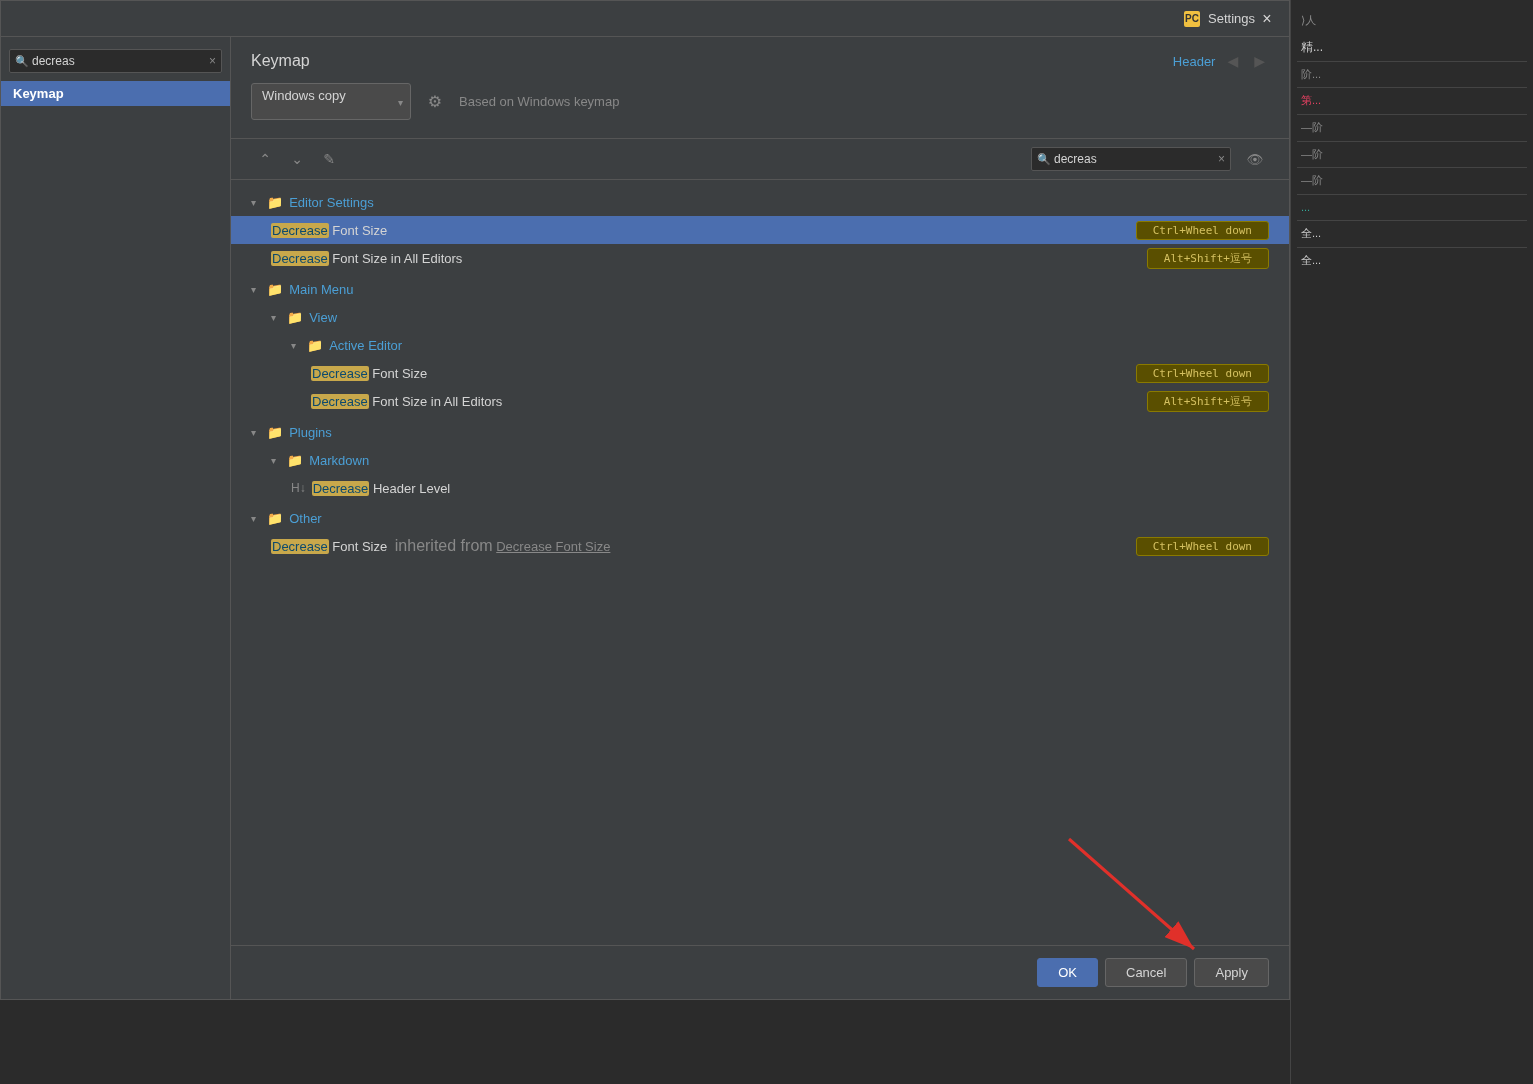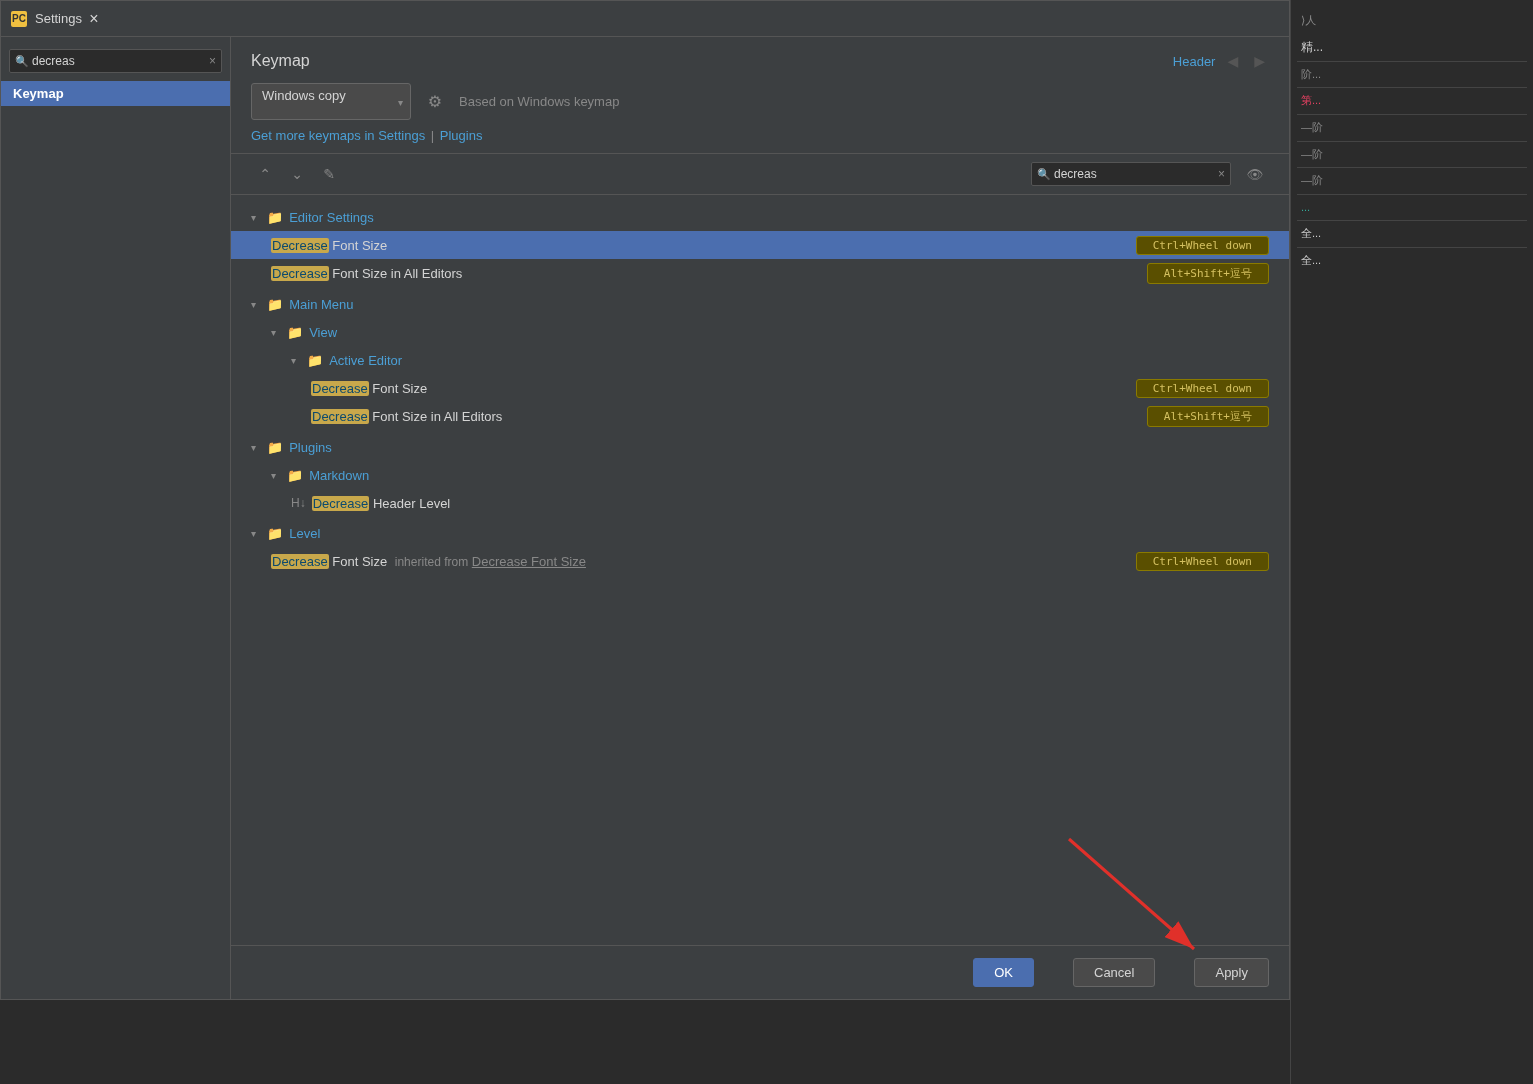--- a/index.html
+++ b/index.html
@@ -25,21 +25,21 @@
       flex-direction: column;
       border: 1px solid #555;
     }
 
     
     .title-bar {
       background: #3c3f41;
       padding: 6px 10px;
       display: flex;
       align-items: center;
-      justify-content: flex-start;
+      justify-content: flex-end;
       border-bottom: 1px solid #555;
       height: 36px;
       flex-shrink: 0;
     }
 
     .title-bar-left {
       display: flex;
       align-items: center;
       gap: 8px;
     }
@@ -404,21 +404,21 @@
 
     .shortcut-badge-yellow {
       background: #5a4f00;
       border: 1px solid #8a7a00;
       color: #d4c060;
     }
 
     
     .inherited-text {
       color: #888;
-      font-size: 12px;
+      font-size: 16px;
       margin-left: 4px;
     }
 
     .inherited-link {
       color: #888;
       text-decoration: underline;
       cursor: pointer;
     }
 
     
@@ -455,21 +455,20 @@
     .btn-primary {
       background: #4b6eaf;
       border-color: #4b6eaf;
       color: #fff;
     }
 
     .btn-default {
       background: #4a4a4a;
       border-color: #666;
       color: #d4d4d4;
-      margin-left: 32px;
     }
 
     
     .right-panel {
       position: absolute;
       right: 0;
       top: 0;
       width: 243px;
       height: 1084px;
       background: #2b2b2b;
@@ -528,25 +527,20 @@
               <option>Windows copy</option>
               <option>Default</option>
               <option>Eclipse</option>
             </select>
             <span class="select-chevron">▾</span>
           </div>
           <button class="gear-icon-btn">⚙</button>
           <span class="based-on-text">Based on Windows keymap</span>
         </div>
 
-        <div class="keymap-links">
-          <span class="keymap-link">Get more keymaps in Settings</span>
-          <span class="keymap-link-sep">|</span>
-          <span class="keymap-link">Plugins</span>
-        </div>
       </div>
 
       <div class="keymap-toolbar">
         <div class="toolbar-left">
           <button class="toolbar-btn" title="Expand All">⌃</button>
           <button class="toolbar-btn" title="Collapse All">⌄</button>
           <button class="toolbar-btn" title="Edit Shortcut">✎</button>
         </div>
         <div style="display:flex;align-items:center;gap:6px;">
           <div class="toolbar-search">
@@ -634,21 +628,21 @@
             <span class="tree-item-name">
               <span class="highlight">Decrease</span> Header Level
             </span>
           </div>
         </div>
 
         <div class="tree-group">
           <div class="tree-row">
             <span class="tree-chevron">▾</span>
             <span class="tree-folder-icon">📁</span>
-            <span class="folder-name">Level</span>
+            <span class="folder-name">Other</span>
           </div>
 
           <div class="tree-row indent-1">
             <span class="tree-item-name">
               <span class="highlight">Decrease</span> Font Size
               <span class="inherited-text">inherited from</span>
               <span class="inherited-link">Decrease Font Size</span>
             </span>
             <span class="shortcut-badge shortcut-badge-yellow">Ctrl+Wheel down</span>
           </div>

